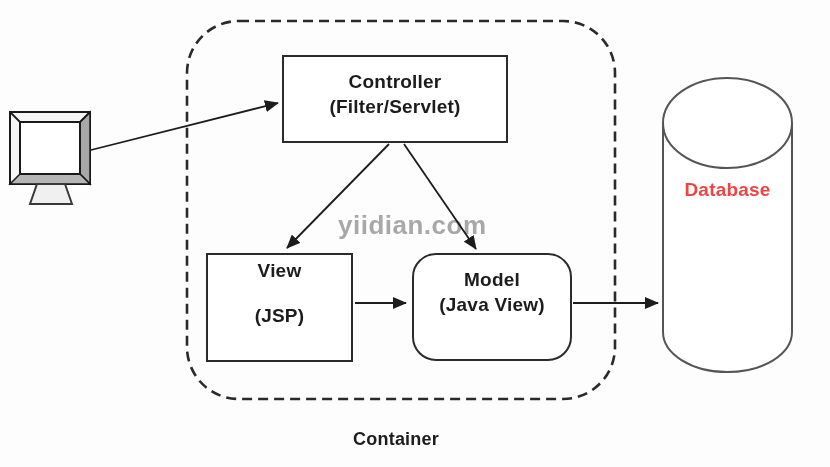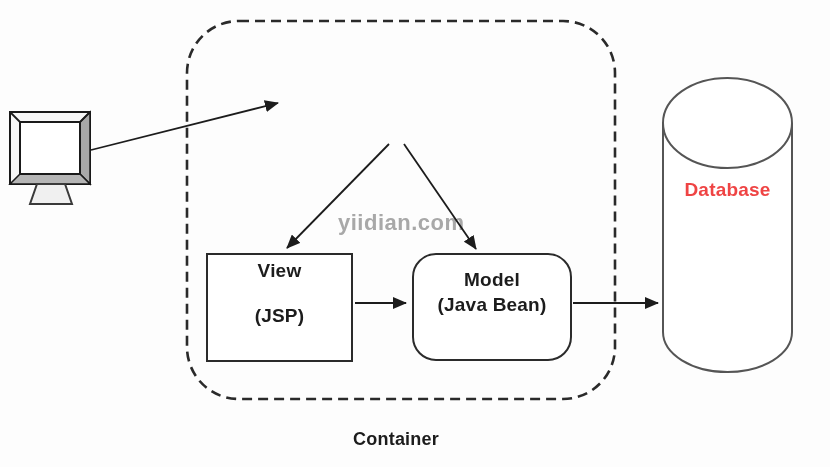--- a/index.html
+++ b/index.html
@@ -20,21 +20,21 @@
   .node-model{left:412px;top:253px;width:160px;height:108px;padding-bottom:30px;border-radius:24px;}
   .db-label{
     position:absolute;left:660px;top:179px;width:135px;text-align:center;
     font-weight:bold;font-size:19px;color:#ef4444;letter-spacing:.2px;
   }
   .container-label{
     position:absolute;left:296px;top:429px;width:200px;text-align:center;
     font-weight:bold;font-size:18px;color:#1c1c1c;letter-spacing:.2px;
   }
   .watermark{
-    position:absolute;left:338px;top:210px;font-size:22px;font-weight:600;
+    position:absolute;left:338px;top:210px;font-size:26px;font-weight:600;
     color:var(--watermark,#a8a8a8);letter-spacing:.5px;
   }
   svg line,svg path.edge{stroke:var(--line,#1c1c1c);stroke-width:1.8;fill:none;}
 </style>
 </head>
 <body>
 
 <div class="stage" style="--line: #1c1c1c; --box-border: #2b2b2b; --watermark: #a8a8a8; background: rgb(253, 253, 253);">
 
   <div class="watermark">yiidian.com</div>
@@ -64,28 +64,32 @@
       <polygon points="37,184 65,184 72,204 30,204" fill="#f0f0f0" stroke="#3a3a3a" stroke-width="2"></polygon>
     </g>
 
     <line x1="91" y1="150" x2="278" y2="103" marker-end="url(#ah)"></line>
     <line x1="389" y1="144" x2="287" y2="248" marker-end="url(#ah)"></line>
     <line x1="404" y1="144" x2="476" y2="249" marker-end="url(#ah)"></line>
     <line x1="355" y1="303" x2="406" y2="303" marker-end="url(#ah)"></line>
     <line x1="573" y1="303" x2="658" y2="303" marker-end="url(#ah)"></line>
   </svg>
 
+  <div class="node node-controller">
+    <span class="t">Controller</span>
+    <span class="s">(Filter/Servlet)</span>
+  </div>
 
   <div class="node node-view">
     <span class="t">View</span>
     <span class="s">(JSP)</span>
   </div>
 
   <div class="node node-model">
     <span class="t">Model</span>
-    <span class="s">(Java Bean)</span>
+    <span class="s">(Java View)</span>
   </div>
 
   <div class="db-label">Database</div>
 
   <div class="container-label">Container</div>
 
 </div>
 
 </body></html>

